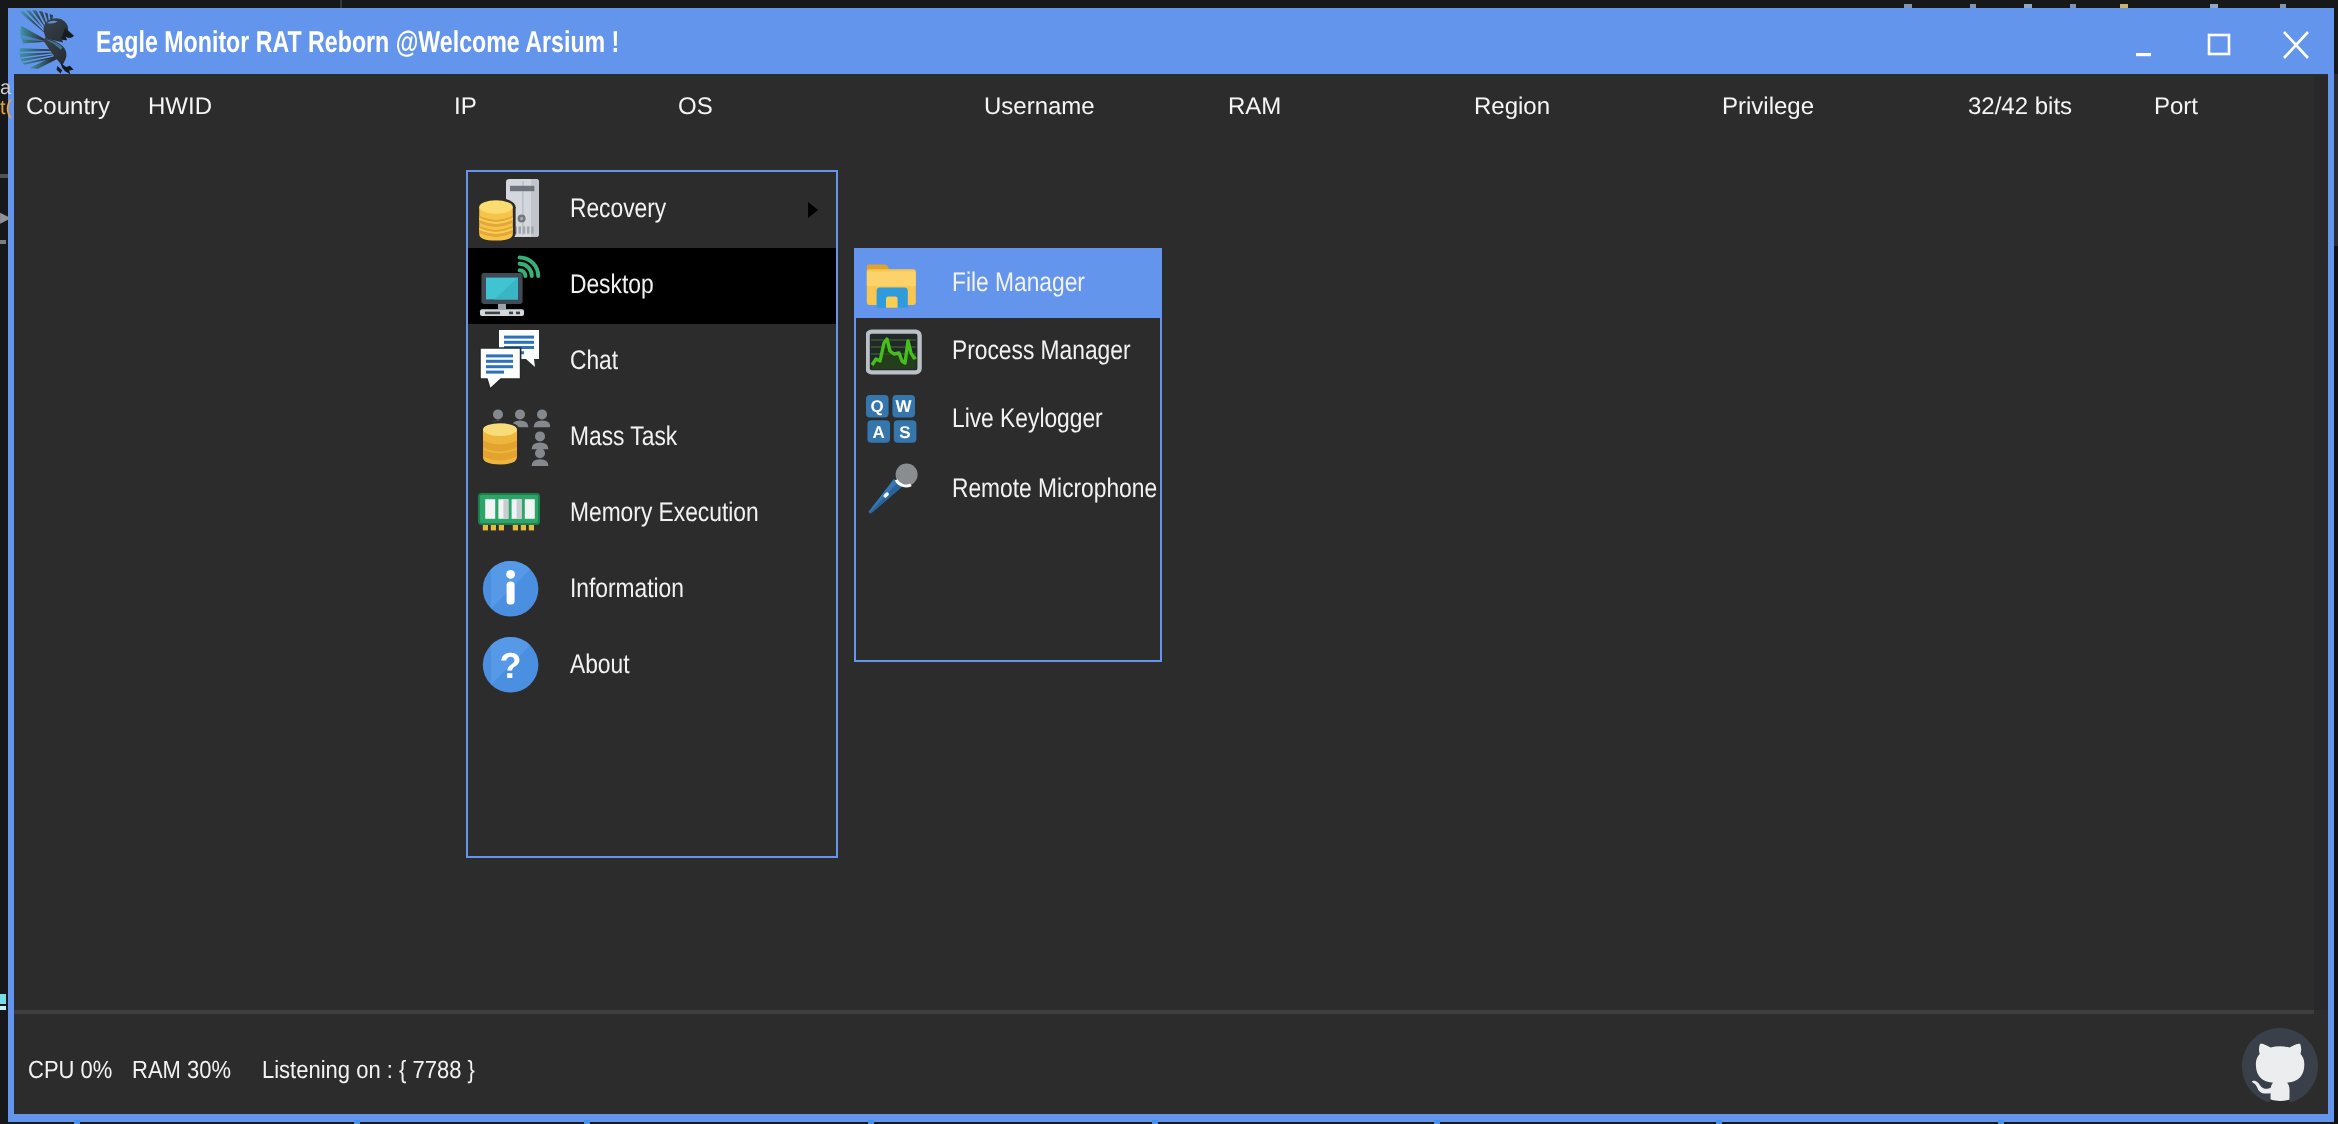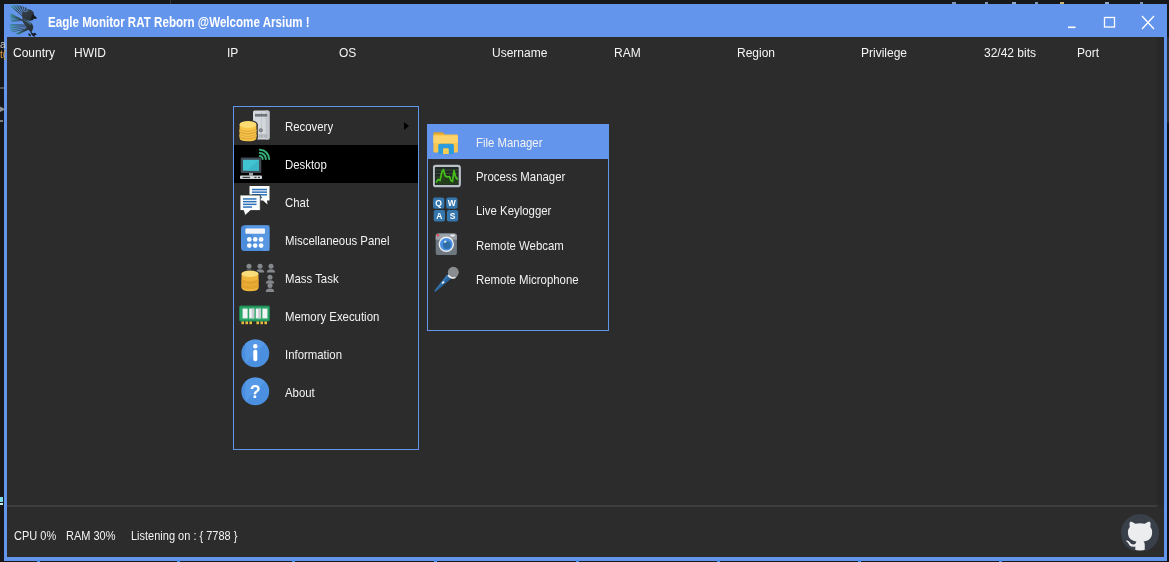--- a/index.html
+++ b/index.html
@@ -13,29 +13,29 @@
   #bB { left:4px; top:556.8px; width:1163px; height:4px; background:#6495ED; }
   #content { left:7px; top:37px; width:1157px; height:520px; background:#2c2c2c; }
   #scrollstrip { left:1157px; top:38px; width:7px; height:467px; background:#28282a; }
   #title-text { left:48px; top:13px; color:#fff; font-size:11.6px; font-weight:bold;
     line-height:14px; transform:scaleY(1.3); transform-origin:0 0; white-space:pre; }
   .hdr { top:46.5px; color:#f5f5f5; font-size:12px; line-height:12px; white-space:pre; }
   #sep { left:7px; top:505px; width:1150px; height:2px; background:#3e3e41; }
   .status { top:529px; color:#f2f2f2; font-size:11px; line-height:12px;
     transform:scaleY(1.13); transform-origin:0 0; white-space:pre; }
   #menu { left:233px; top:85px; width:186px; height:344px; background:#2c2c2c;
-    border:1px solid #6495ED;margin-top:21px; }
+    border:1px solid #6495ED; }
   .mrow { position:relative; width:100%; height:38px; display:flex; align-items:center; }
   .mrow.hi { background:#000000; }
   .mrow svg.mi { position:absolute; left:5px; top:3px; }
   .mtext { position:absolute; left:51px; color:#f2f2f2; font-size:11.4px;
     transform:scaleY(1.18); transform-origin:0 50%; white-space:pre; }
   .marr { position:absolute; right:9.5px; width:0; height:0;
     border-left:5.3px solid #000; border-top:4.4px solid transparent; border-bottom:4.4px solid transparent; }
-  #submenu { left:427px; top:124px; width:182px; height:207px; background:#2c2c2c;
+  #submenu { left:427px; top:124px; width:154px; height:207px; background:#2c2c2c;
     border:1px solid #6495ED; }
   .srow { position:relative; width:100%; height:34.17px; display:flex; align-items:center; }
   .srow.hi { background:#6495ED; }
   .srow svg.si { position:absolute; left:5px; top:4px; }
   .stext { position:absolute; left:48px; color:#f2f2f2; font-size:11.4px;
     transform:scaleY(1.18); transform-origin:0 50%; white-space:pre; }
 </style>
 </head>
 <body>
 <div id="stage">
@@ -204,36 +204,20 @@
         <rect x="4" y="15.2" width="13.5" height="1.5" fill="#2D72B8"></rect>
         <rect x="4" y="17.9" width="13.5" height="1.5" fill="#2D72B8"></rect>
         <rect x="4" y="20.6" width="13.5" height="1.5" fill="#2D72B8"></rect>
         <rect x="4" y="23.3" width="9" height="1.5" fill="#2D72B8"></rect>
         </g>
       </svg>
       <span class="mtext">Chat</span>
     </div>
     <div class="mrow">
       <svg class="mi" width="36" height="32" viewBox="0 0 36 32">
-        <rect x="2" y="1.3" width="28.5" height="25.7" rx="3.5" fill="#4B8DDA"></rect>
-        <path d="M6 1.3 L30.5 1.3 L30.5 27 L24 27 Z" fill="#5C9CE4" opacity="0.75"></path>
-        <rect x="6.4" y="4.6" width="19.6" height="5.2" rx="0.8" fill="#F2F5F7"></rect>
-        <g fill="#FAFBFC">
-          <circle cx="10.3" cy="15.4" r="2.35"></circle>
-            <circle cx="16.2" cy="15.4" r="2.35"></circle>
-            <circle cx="22.1" cy="15.4" r="2.35"></circle>
-          <circle cx="10.3" cy="21.6" r="2.35"></circle>
-            <circle cx="16.2" cy="21.6" r="2.35"></circle>
-            <circle cx="22.1" cy="21.6" r="2.35"></circle>
-        </g>
-      </svg>
-      <span class="mtext">Miscellaneous Panel</span>
-    </div>
-    <div class="mrow">
-      <svg class="mi" width="36" height="32" viewBox="0 0 36 32">
         <g fill="#85898E">
           <circle cx="10" cy="4.2" r="2.5"></circle>
             <path d="M5.8 10.6 Q5.8 7.2 10 7.2 Q14.2 7.2 14.2 10.6 Z"></path>
           <circle cx="21" cy="4.2" r="2.5"></circle>
             <path d="M16.8 10.6 Q16.8 7.2 21 7.2 Q25.2 7.2 25.2 10.6 Z"></path>
           <circle cx="32" cy="4.2" r="2.5"></circle>
             <path d="M27.8 10.6 Q27.8 7.2 32 7.2 Q36.2 7.2 36.2 10.6 Z"></path>
           <circle cx="31" cy="15.2" r="2.5"></circle>
             <path d="M26.8 21.6 Q26.8 18.2 31 18.2 Q35.2 18.2 35.2 21.6 Z"></path>
           <circle cx="31" cy="23.6" r="2.5"></circle>
@@ -334,33 +318,20 @@
           <text x="5.6" y="9.2">Q</text>
             <text x="18.8" y="9.2">W</text>
           <text x="6.3" y="21.8">A</text>
             <text x="19.5" y="21.8">S</text>
         </g>
       </svg>
       <span class="stext">Live Keylogger</span>
     </div>
     <div class="srow">
       <svg class="si" width="28" height="28" viewBox="0 0 28 28">
-        <rect x="2.7" y="2.5" width="21.2" height="21.5" rx="2.6" fill="#6F7880"></rect>
-        <path d="M2.7 8.8 L2.7 5.1 Q2.7 2.5 5.3 2.5 L21.3 2.5 Q23.9 2.5 23.9 5.1 L23.9 8.8 Z" fill="#9AA1A9"></path>
-        <circle cx="5" cy="4.3" r="1.2" fill="#E8464B"></circle>
-        <rect x="17.3" y="3.4" width="4.6" height="2.2" rx="1.1" fill="#EDEFF1"></rect>
-        <circle cx="13.3" cy="13.2" r="7.7" fill="#EDEFF1"></circle>
-        <circle cx="13.3" cy="13.2" r="6.3" fill="#4A8FE2"></circle>
-        <circle cx="13.9" cy="13.9" r="4" fill="#2F6FA8"></circle>
-        <rect x="11" y="9.9" width="2.6" height="1.7" rx="0.8" fill="#EDEFF1" transform="rotate(-20 12.3 10.7)"></rect>
-      </svg>
-      <span class="stext">Remote Webcam</span>
-    </div>
-    <div class="srow">
-      <svg class="si" width="28" height="28" viewBox="0 0 28 28">
         <polygon points="14.0,8.4 18.0,12.4 2.4,25.8 1.2,25.0" fill="#3578B5"></polygon>
         <polygon points="15.8,10.2 18.0,12.4 2.4,25.8 1.8,25.4" fill="#2A639A"></polygon>
         <circle cx="20.3" cy="6.3" r="5.5" fill="#8A8D90"></circle>
         <path d="M15.1 8.9 A5.5 5.5 0 0 0 22.5 11.4" fill="none" stroke="#FAFAFA" stroke-width="1.5"></path>
         <rect x="8.6" y="15.6" width="3" height="1.8" rx="0.9" fill="#F5F6F7" transform="rotate(-40 10.1 16.5)"></rect>
       </svg>
       <span class="stext">Remote Microphone</span>
     </div>
   </div>
 </div>

